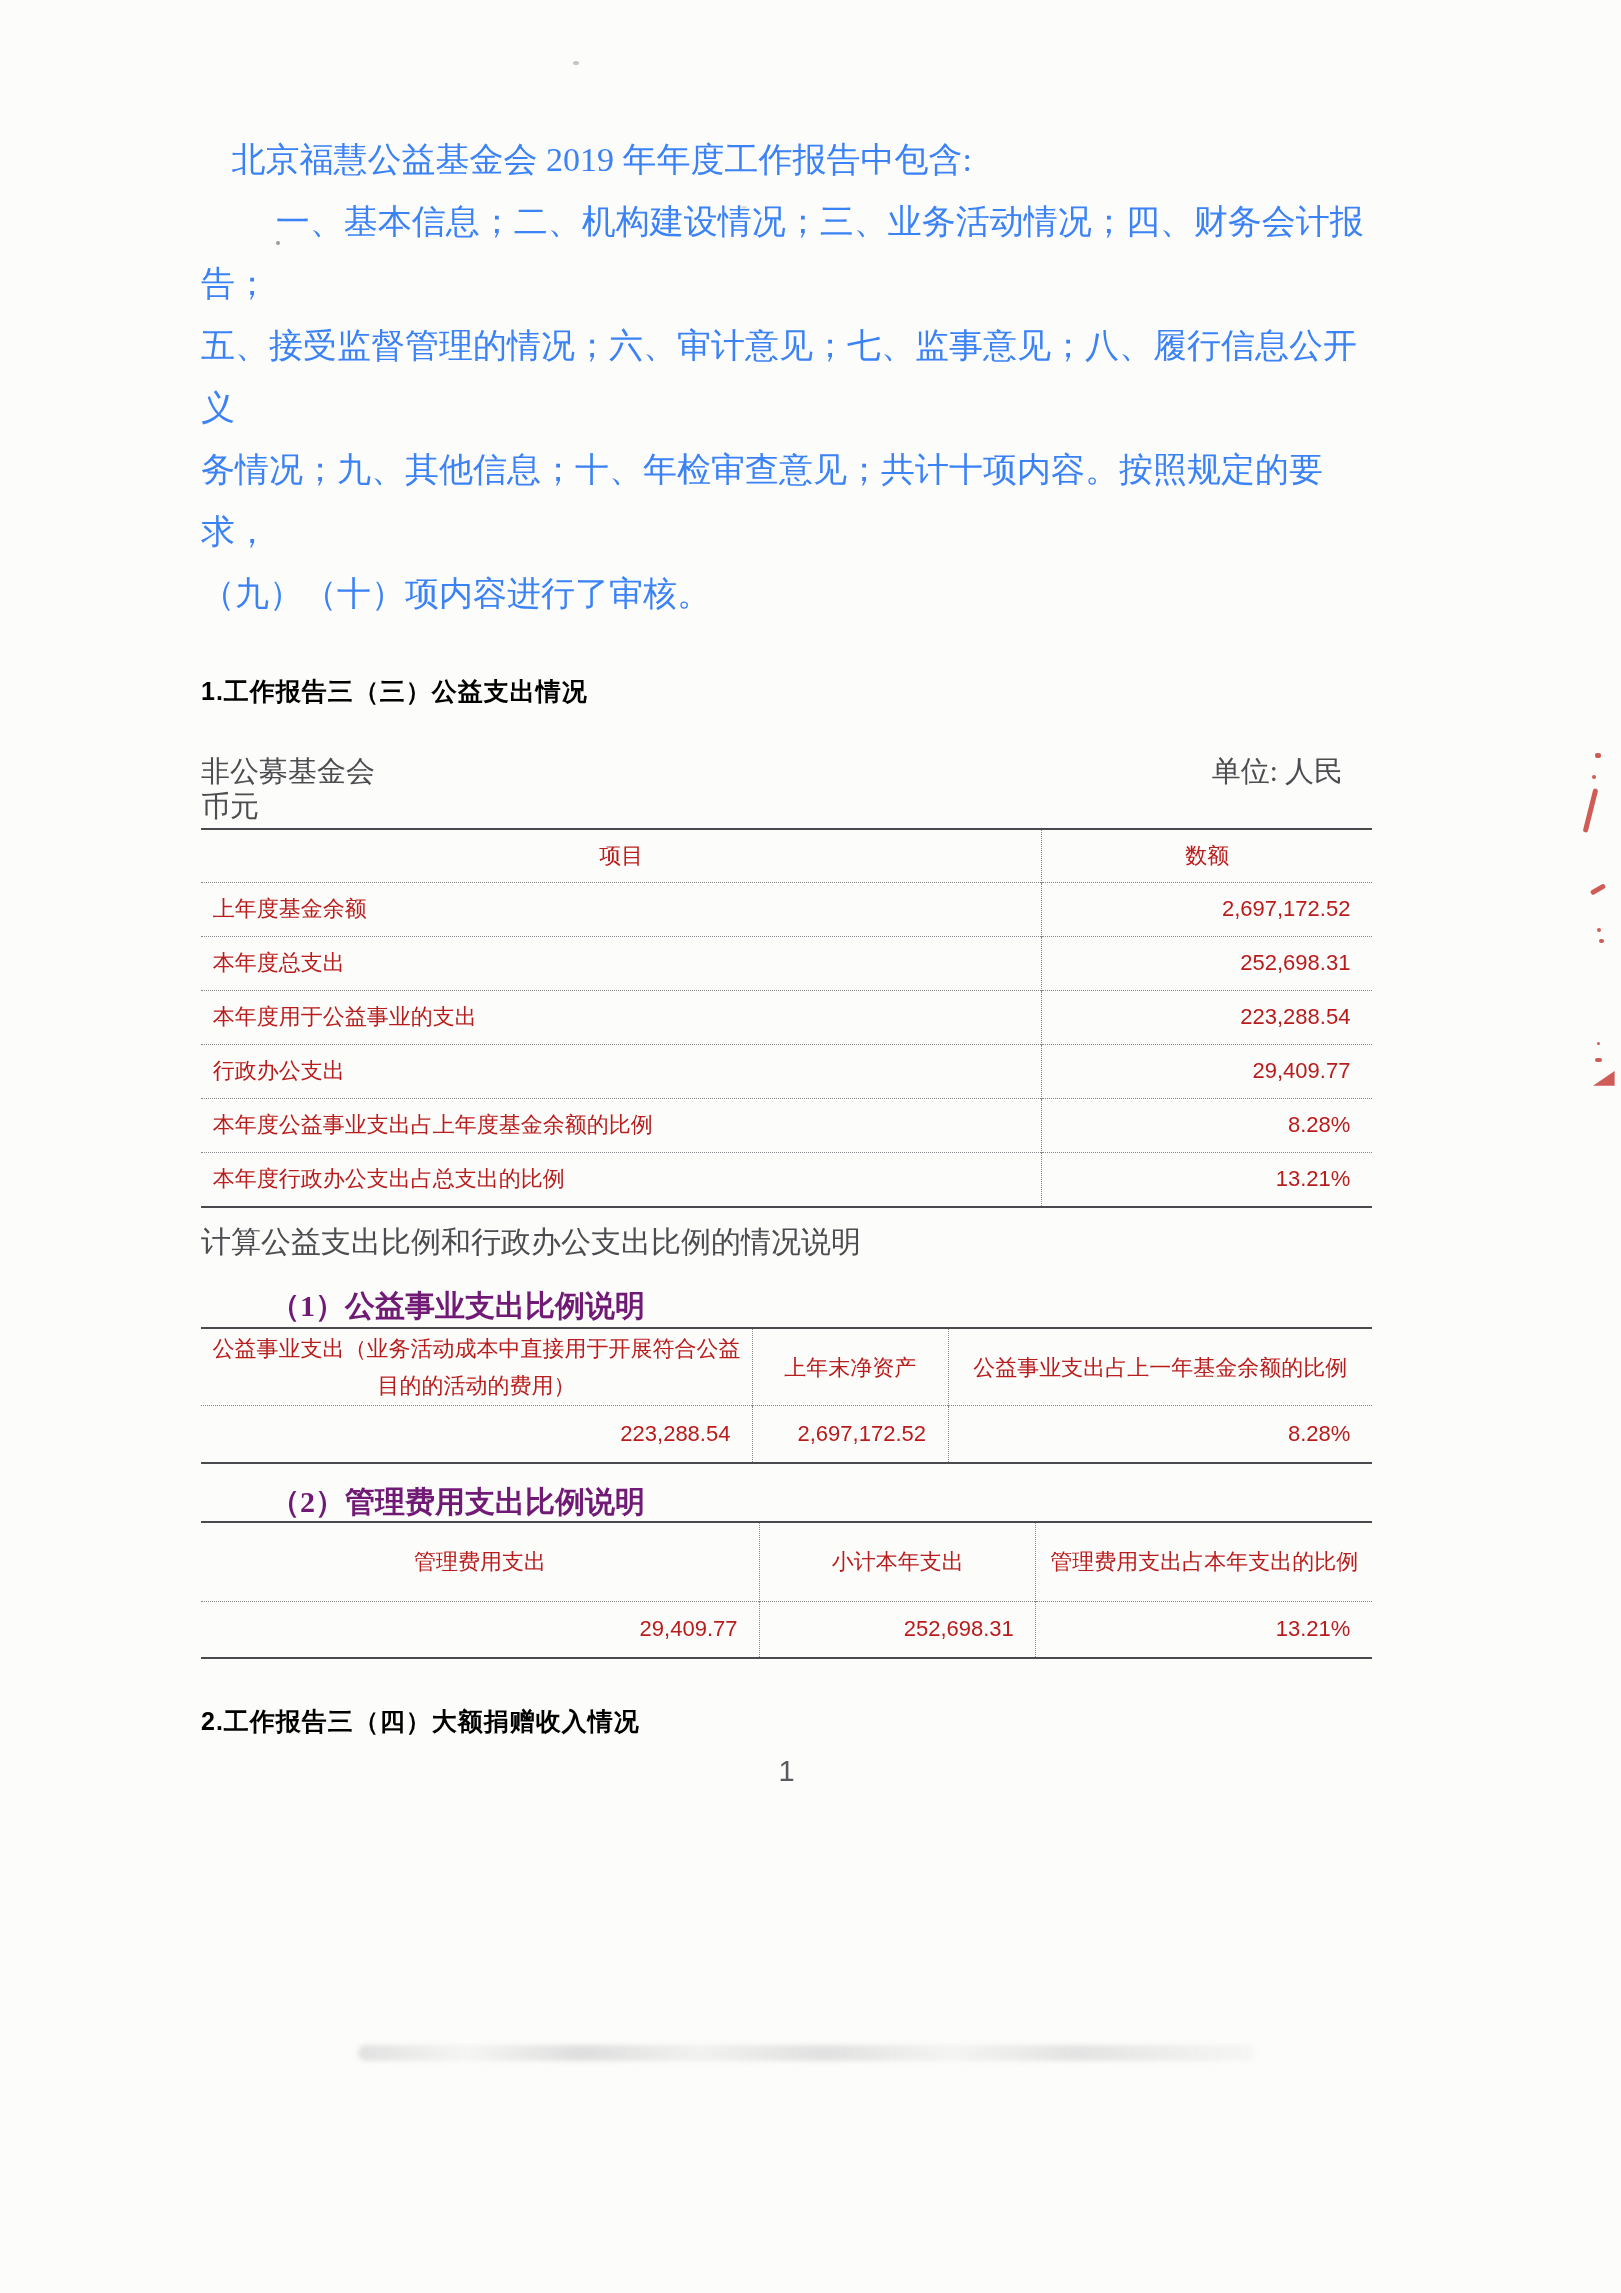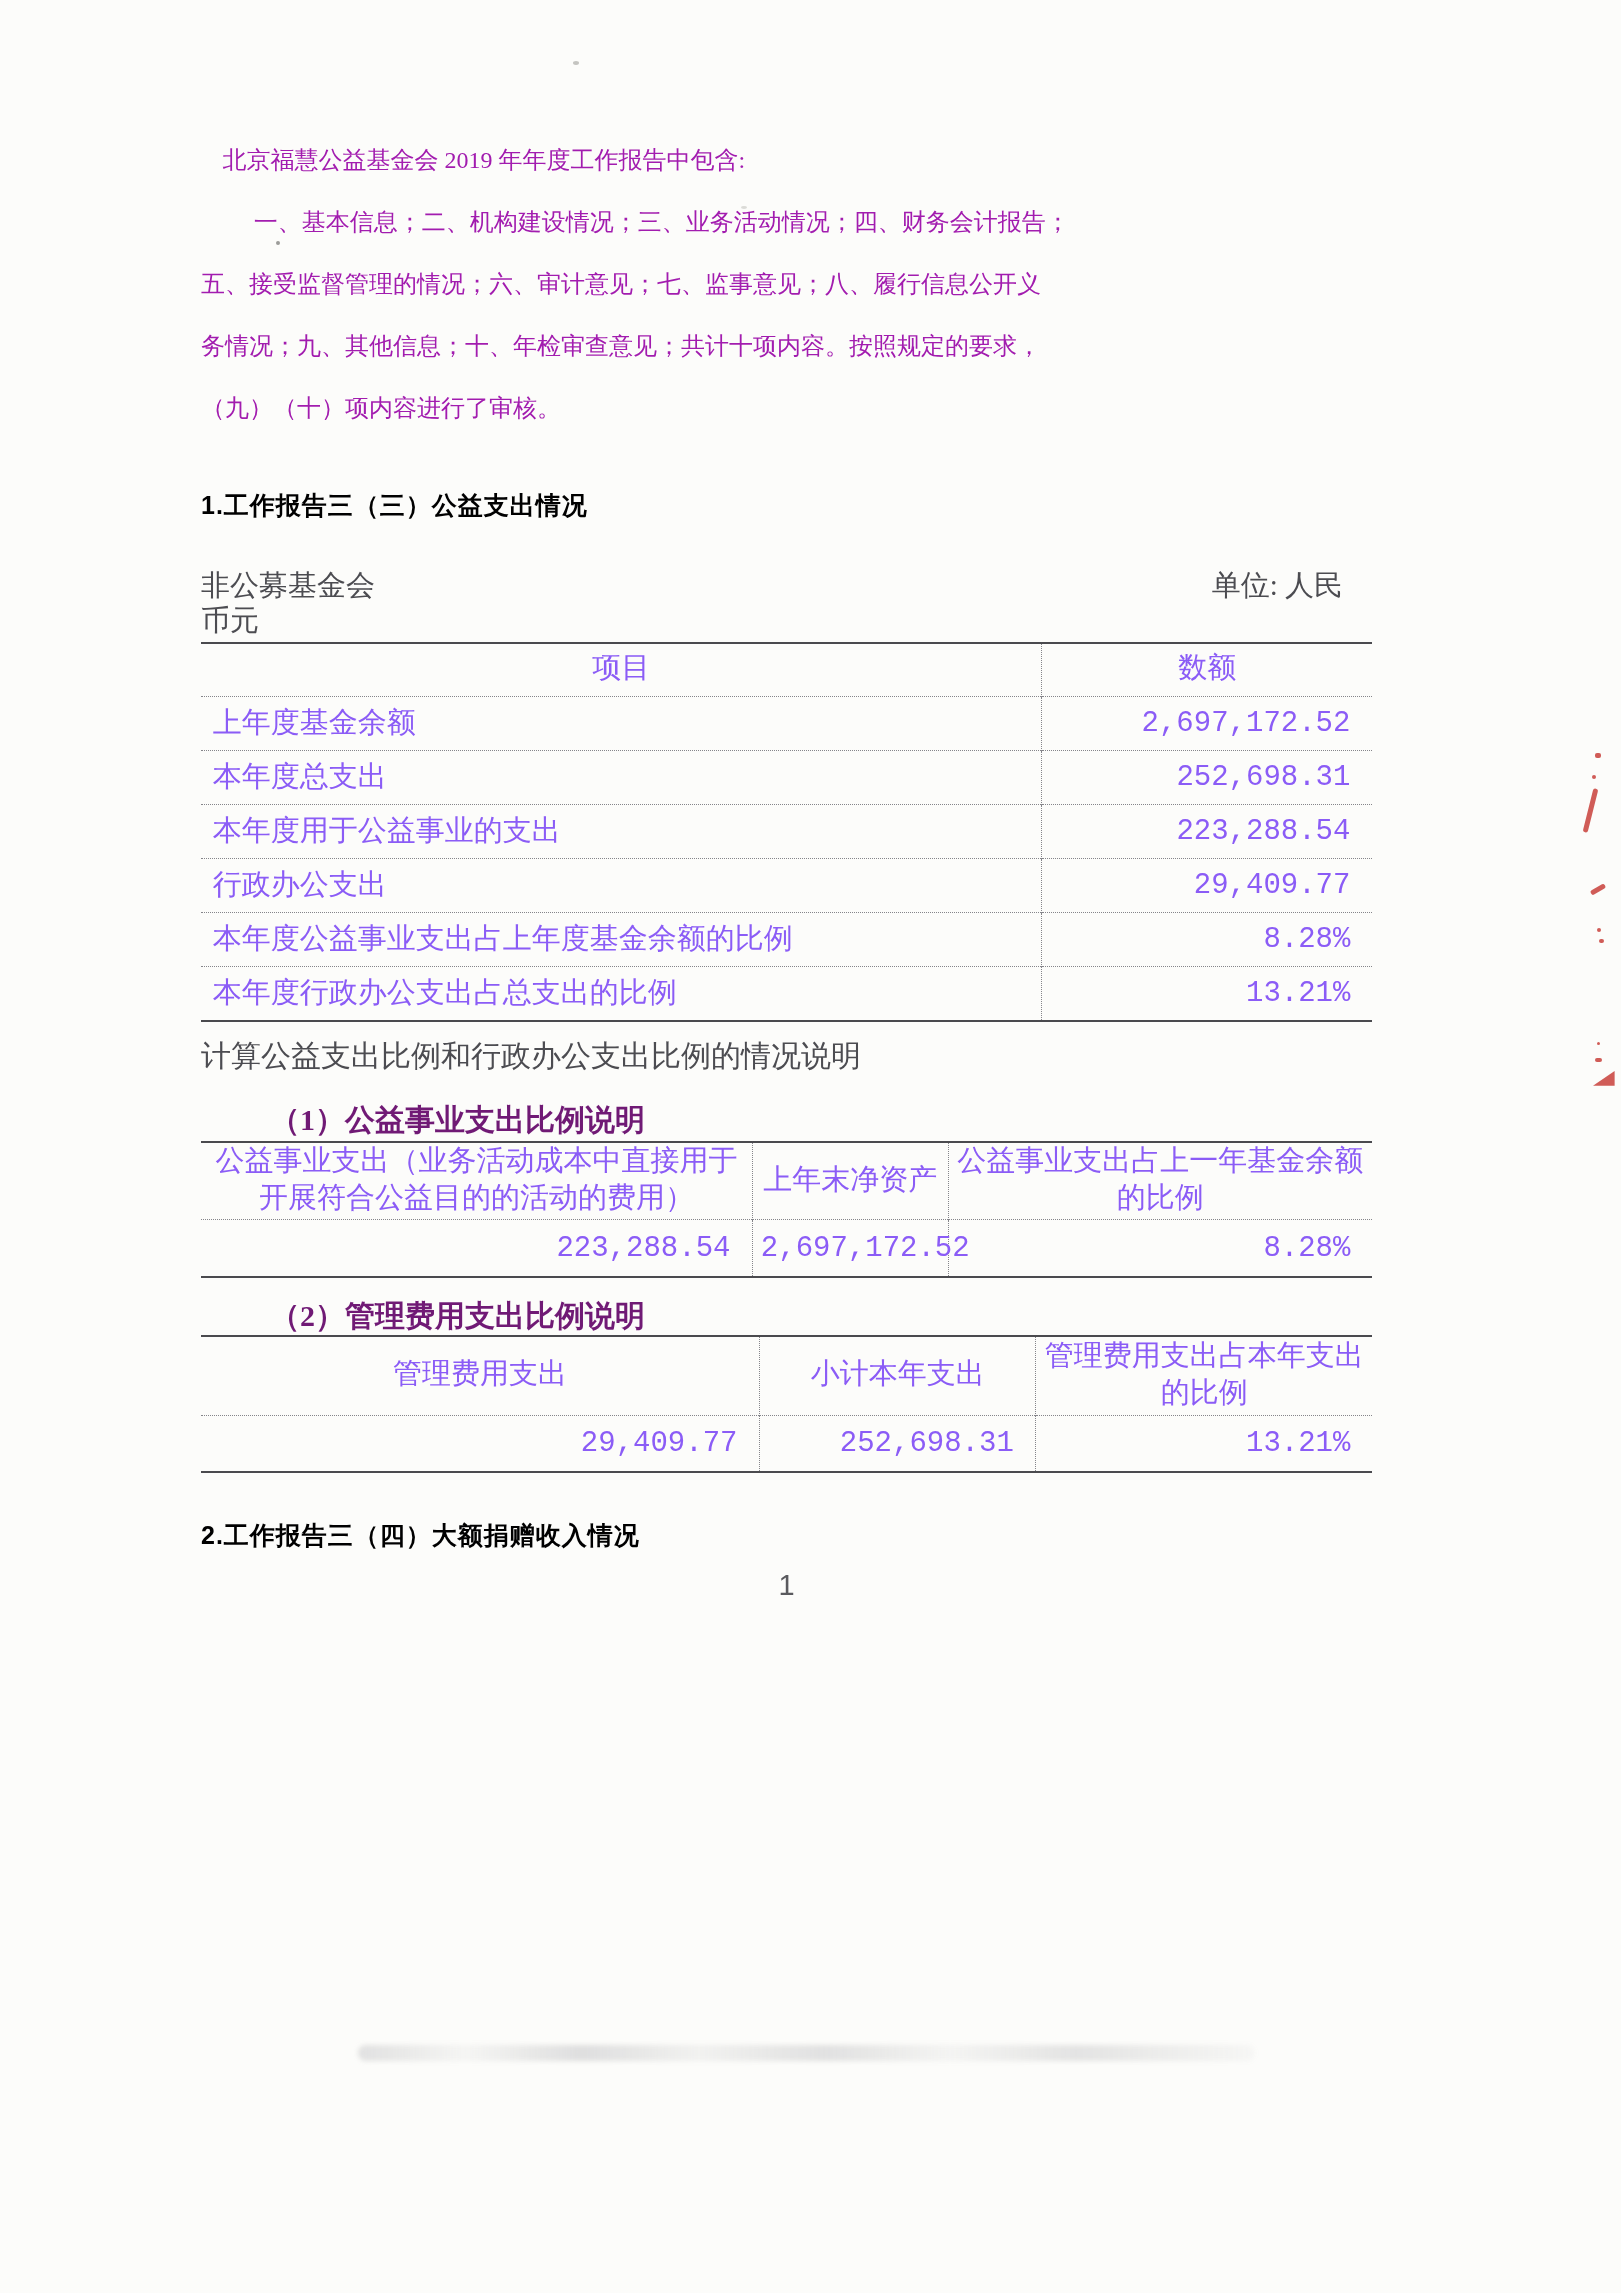--- a/index.html
+++ b/index.html
@@ -30,23 +30,23 @@
     text-align:center;
     font-size:43px;
     font-weight:600;
     letter-spacing:6.9px;
     color:#4a4a4f;
     position:relative;
     left:-84px;
   }
   .intro{
     margin-top:129px;
-    font-size:24px;
+    font-size:34px;
     line-height:62px;
-    color:#a21caf;
+    color:#3b82f6;
   }
   .intro .p1{ text-indent:0.9em; }
   .intro .indent2{ text-indent:2.2em; }
   .sec-heading{
     margin-top:47px;
     line-height:39px;
     font-size:25px;
     font-weight:700;
     font-family:"Liberation Sans", sans-serif;
     color:#000000;
@@ -92,25 +92,24 @@
     width:100%;
     border-collapse:collapse;
     table-layout:fixed;
   }
   .tbl{
     border-top:2.9px solid #4a4a4e;
     border-bottom:2.9px solid #4a4a4e;
   }
   .tbl th, .tbl td{
     font-weight:normal;
-    font-size:29px;
-    color:#8b5cf6;
+    font-size:22px;
+    color:#b91c1c;
     padding:0 7.8px;
     vertical-align:middle;
-    font-family:Liberation Mono, monospace;
   }
   .tbl tr{ border-bottom:1px dotted #85858a; }
   .tbl tr:last-child{ border-bottom:none; }
   .vdiv{ border-left:1px dotted #85858a; }
   .num{
     text-align:right;
     padding-right:21.6px !important;
     font-family:"Liberation Sans", sans-serif;
     letter-spacing:0;
   }

